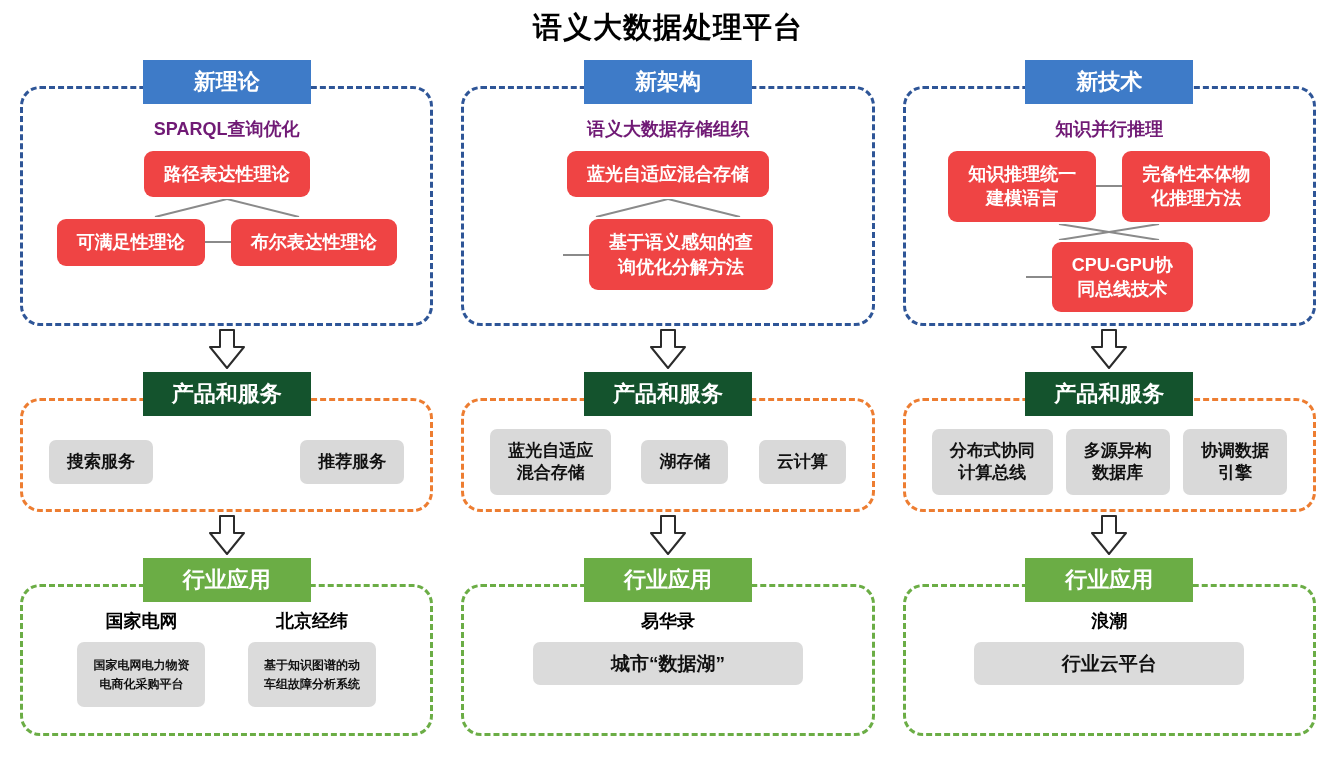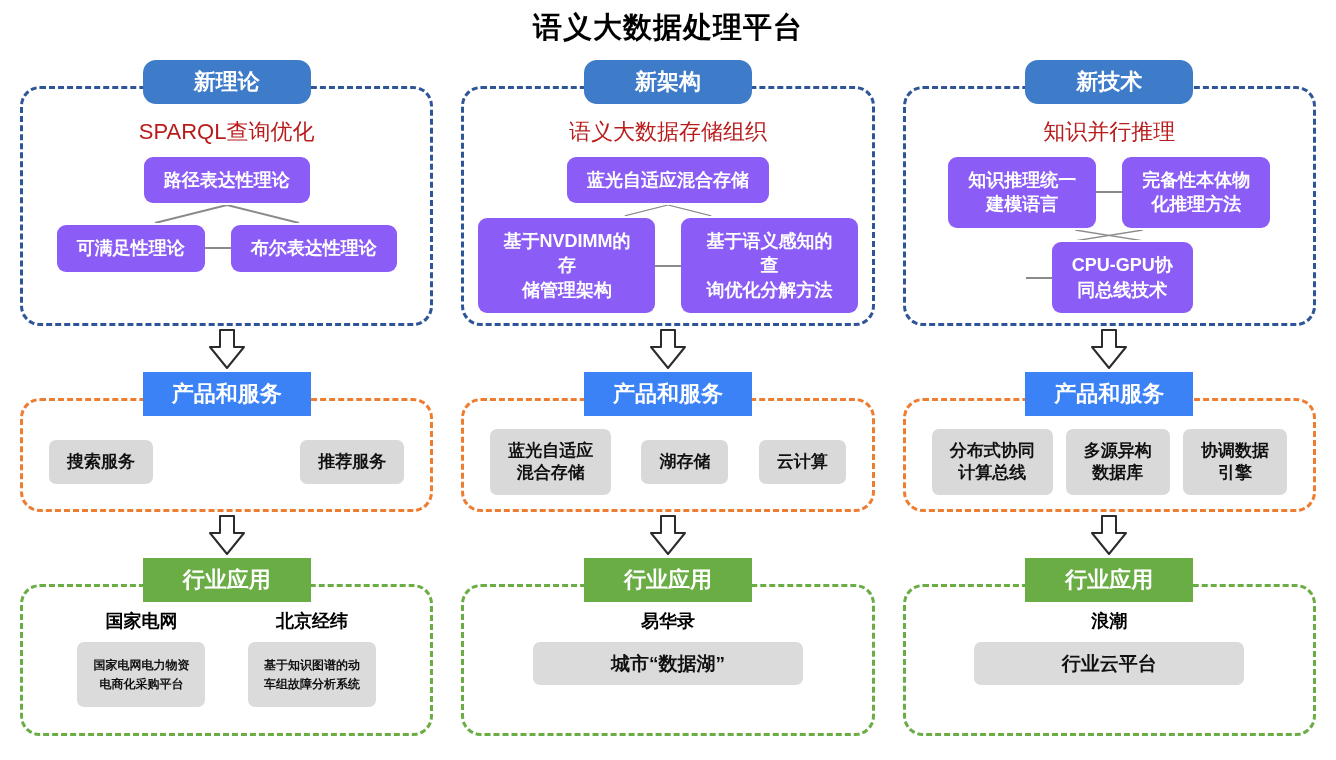--- a/index.html
+++ b/index.html
@@ -5,31 +5,31 @@
   html,body{margin:0;padding:0;}
   body{font-family:"Liberation Sans","DejaVu Sans",sans-serif;background:#ffffff;}
   .page{width:1336px;height:760px;position:relative;background:#fff;overflow:hidden;}
   .title{text-align:center;font-size:29px;font-weight:bold;color:#000;padding-top:8px;letter-spacing:1px;}
   .columns{display:flex;gap:28px;padding:12px 20px 0;align-items:flex-start;}
   .column{flex:1;display:flex;flex-direction:column;align-items:center;min-width:0;}
   .section{width:100%;display:flex;flex-direction:column;align-items:center;}
   .section-header{min-width:168px;height:44px;display:flex;align-items:center;justify-content:center;
     padding:0 26px;color:#fff;font-size:22px;font-weight:bold;position:relative;z-index:2;
     margin-bottom:-18px;box-sizing:border-box;}
-  .bg-blue{background:#3E7BC8;border-radius:13px;}
-  .bg-orange{background:#3b82f6;}
+  .bg-blue{background:#3E7BC8;}
+  .bg-orange{background:#14532d;}
   .bg-green{background:#6BAD45;}
   .section-body{width:100%;box-sizing:border-box;border:3px dashed #000;border-radius:20px;background:#fff;}
   .bd-blue{border-color:#2E5597;}
   .bd-orange{border-color:#ED7D31;}
   .bd-green{border-color:#6BAD45;}
   .research-body{height:240px;display:flex;flex-direction:column;align-items:center;padding:28px 14px 10px;}
-  .subtitle{font-size:22px;font-weight:normal;color:#b91c1c;margin:0 0 10px;}
+  .subtitle{font-size:18px;font-weight:bold;color:#701a75;margin:0 0 10px;}
   .row{display:flex;align-items:center;justify-content:center;width:100%;}
-  .gbox{background:#8b5cf6;color:#fff;font-weight:bold;font-size:18px;line-height:1.35;text-align:center;
+  .gbox{background:#ef4444;color:#fff;font-weight:bold;font-size:18px;line-height:1.35;text-align:center;
     border-radius:9px;padding:11px 20px;white-space:pre-line;}
   .hline{width:26px;height:2px;background:#8a8a8a;flex:0 0 auto;}
   .vconn,.xconn{display:block;margin:2px auto;}
   .products-body{height:114px;display:flex;align-items:center;justify-content:space-between;padding:24px 26px 10px;}
   .pbox{background:#D9D9D9;color:#111;font-weight:bold;font-size:17px;line-height:1.3;text-align:center;
     border-radius:7px;padding:11px 18px;white-space:pre-line;}
   .apps-body{height:152px;display:flex;justify-content:space-evenly;align-items:flex-start;padding:22px 12px 10px;}
   .app-entry{display:flex;flex-direction:column;align-items:center;gap:9px;}
   .company{font-size:18px;font-weight:bold;color:#000;}
   .abox{background:#DBDBDB;color:#111;font-weight:bold;font-size:12px;line-height:1.55;text-align:center;
@@ -104,22 +104,20 @@
         <div class="section-body bd-blue research-body">
           <div class="subtitle">语义大数据存储组织</div>
           <div class="row">
             <div class="gbox">蓝光自适应混合存储</div>
           </div>
           <svg class="vconn" width="220" height="18" viewBox="0 0 220 18">
             <line x1="110" y1="0" x2="38" y2="18" stroke="#8a8a8a" stroke-width="2"></line>
             <line x1="110" y1="0" x2="182" y2="18" stroke="#8a8a8a" stroke-width="2"></line>
           </svg>
           <div class="row">
-            <div class="gbox">基于NVDIMM的存
-储管理架构</div>
             <div class="hline"></div>
             <div class="gbox">基于语义感知的查
 询优化分解方法</div>
           </div>
         </div>
       </div>
 
       <svg class="arrow" width="38" height="40" viewBox="0 0 38 40">
         <path d="M12 1 H26 V18 H36 L19 39 L2 18 H12 Z" fill="#ffffff" stroke="#2b2b2b" stroke-width="2" stroke-linejoin="round"></path>
       </svg>

